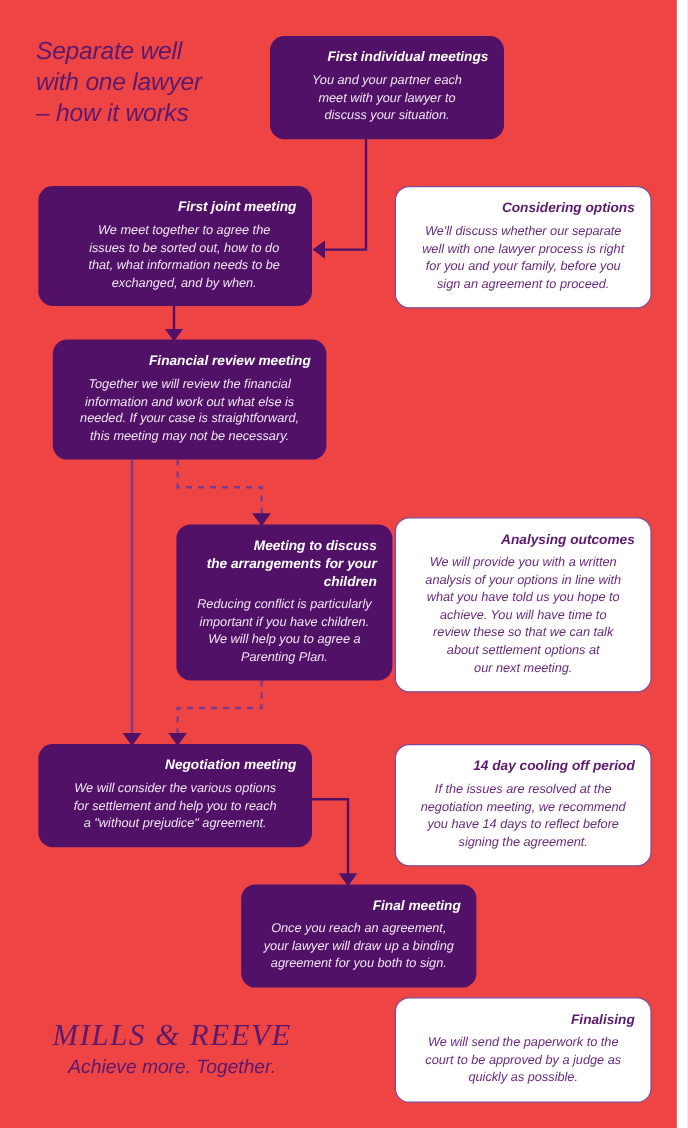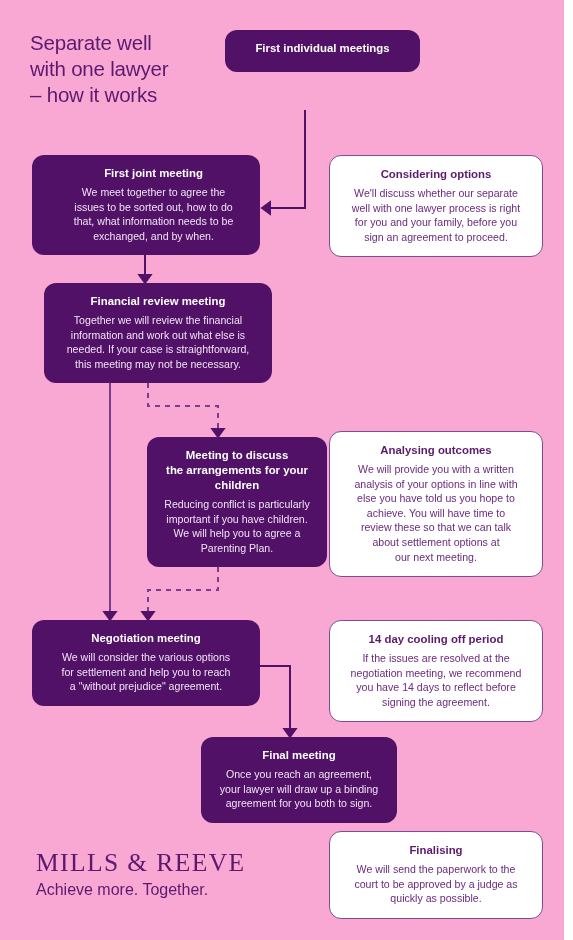--- a/index.html
+++ b/index.html
@@ -8,22 +8,23 @@
     padding: 0;
     background: #ffffff;
   }
   body {
     font-family: "Liberation Sans", sans-serif;
   }
   #canvas {
     position: relative;
     width: 564px;
     height: 940px;
-    background: #f9a8d4;
+    background: #ef4444;
     overflow: hidden;
+    font-style: italic;
   }
 
   
   #page-title {
     position: absolute;
     left: 30px;
     top: 30px;
     width: 200px;
     font-size: 20.5px;
     line-height: 26px;
@@ -49,20 +50,21 @@
     background: #ffffff;
     border: 1.4px solid #7E4B95;
     color: #5B1A6E;
   }
   .node .node-title {
     font-size: 11.4px;
     font-weight: 700;
     line-height: 15px;
     margin-bottom: 4px;
     white-space: pre-line;
+    text-align: right;
   }
   .node .node-body {
     font-size: 10.6px;
     line-height: 14.6px;
     white-space: pre-line;
   }
   .node.filled .node-body { color: #EFE3F3; }
   .node.outline .node-body { color: #6A2A7E; }
 
   
@@ -74,20 +76,21 @@
     height: 940px;
     pointer-events: none;
   }
 
   
   #brand {
     position: absolute;
     left: 36px;
     top: 848px;
     width: 215px;
+    text-align: center;
   }
   #brand-name {
     font-family: "Liberation Serif", serif;
     font-size: 25.5px;
     letter-spacing: 1.4px;
     color: #5B1A6E;
     line-height: 30px;
     white-space: nowrap;
   }
   #brand-tagline {
@@ -136,20 +139,23 @@
       <path d="M218,567 L218,590 L148,590 L148,616" fill="none" stroke="#7A3C8E" stroke-width="2" stroke-dasharray="5,5" marker-end="url(#arrow-down)"></path>
     </g>
 
     <g>
       <path d="M260,666 L290,666 L290,733" fill="none" stroke="#511167" stroke-width="2" marker-end="url(#arrow-down)"></path>
     </g>
   </svg>
 
   <div class="node filled" style="left:225px; top:30px; width:195px;">
     <div class="node-title">First individual meetings</div>
+    <div class="node-body">You and your partner each
+meet with your lawyer to
+discuss your situation.</div>
   </div>
 
   <div class="node filled" style="left:32px; top:155px; width:228px;padding-left:28px;">
     <div class="node-title">First joint meeting</div>
     <div class="node-body">We meet together to agree the
 issues to be sorted out, how to do
 that, what information needs to be
 exchanged, and by when.</div>
   </div>
 
@@ -176,21 +182,21 @@
     <div class="node-body">Reducing conflict is particularly
 important if you have children.
 We will help you to agree a
 Parenting Plan.</div>
   </div>
 
   <div class="node outline" style="left:329px; top:431px; width:214px;">
     <div class="node-title">Analysing outcomes</div>
     <div class="node-body">We will provide you with a written
 analysis of your options in line with
-else you have told us you hope to
+what you have told us you hope to
 achieve. You will have time to
 review these so that we can talk
 about settlement options at
 our next meeting.</div>
   </div>
 
   <div class="node filled" style="left:32px; top:620px; width:228px;">
     <div class="node-title">Negotiation meeting</div>
     <div class="node-body">We will consider the various options
 for settlement and help you to reach

